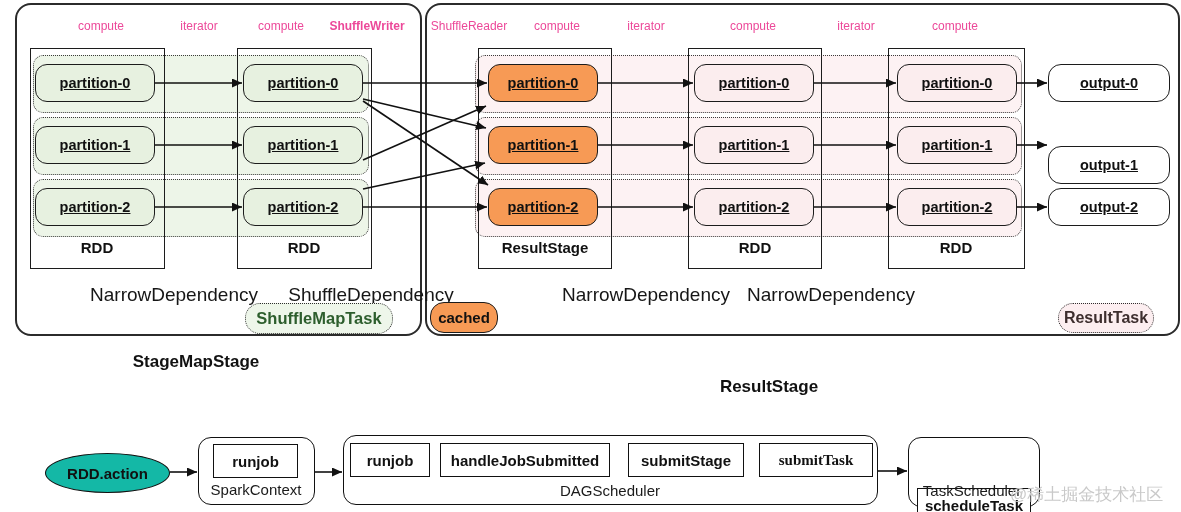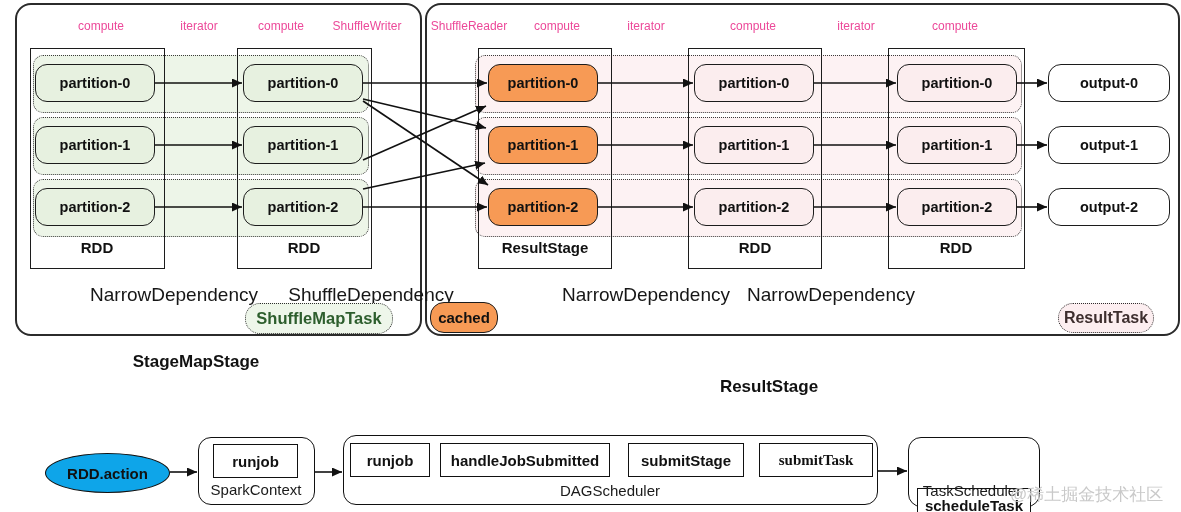--- a/index.html
+++ b/index.html
@@ -9,33 +9,33 @@
   }
   .stagebox{position:absolute;top:3px;height:329px;border:2px solid #2b2b2b;border-radius:16px;background:transparent;}
   .band{position:absolute;height:58px;border:1.6px dotted #3a3a3a;border-radius:10px;box-sizing:border-box;}
   .band.green{background:#edf5e8;left:33px;width:336px;}
   .band.pink{background:#fdf2f3;left:475px;width:547px;}
   .rddrect{position:absolute;top:48px;height:221px;border:1.7px solid #1c1c1c;background:transparent;box-sizing:border-box;}
   .rddlabel{position:absolute;top:239px;font-weight:700;font-size:15px;transform:translateX(-50%);white-space:nowrap;}
   .mlabel{position:absolute;top:19px;font-size:12px;color:#ec4899;transform:translateX(-50%);white-space:nowrap;}
   .deplabel{position:absolute;top:284px;font-size:19px;color:#161616;transform:translateX(-50%);white-space:nowrap;}
   .part{position:absolute;width:120px;height:38px;border:1.7px solid #1c1c1c;border-radius:12px;
-        display:flex;align-items:center;justify-content:center;font-weight:700;font-size:14.5px;box-sizing:border-box;background:#fff;}
+        display:flex;align-items:center;justify-content:center;font-weight:700;font-size:14.5px;box-sizing:border-box;background:#fff;text-decoration:underline;}
   .part.green{background:#e7f1e0;}
   .part.orange{background:#f79a55;width:110px;}
   .part.pink{background:#fbedee;}
   .part.out{background:#ffffff;width:122px;border-radius:13px;}
   .row0{top:64px;} .row1{top:126px;} .row2{top:188px;}
   .pill{position:absolute;display:flex;align-items:center;justify-content:center;border-radius:15px;box-sizing:border-box;white-space:nowrap;}
   .pill.dotted{border:1.8px dotted #2d2d2d;}
   .pill.solid{border:1.7px solid #1c1c1c;}
   .stagetitle{position:absolute;font-weight:700;font-size:17px;transform:translateX(-50%);white-space:nowrap;}
   
   .fl-ellipse{position:absolute;left:45px;top:453px;width:125px;height:40px;border:1.8px solid #111;border-radius:50%;
-        display:flex;align-items:center;justify-content:center;font-weight:700;font-size:15px;background:#0ea5e9;box-sizing:border-box;}
+        display:flex;align-items:center;justify-content:center;font-weight:700;font-size:15px;background:#14b8a6;box-sizing:border-box;}
   .fl-container{position:absolute;border:1.8px solid #111;border-radius:13px;background:#fff;box-sizing:border-box;}
   .fl-method{position:absolute;border:1.7px solid #111;background:#fff;display:flex;align-items:center;justify-content:center;
         font-weight:700;font-size:15px;box-sizing:border-box;}
   .fl-label{position:absolute;font-size:15px;color:#1a1a1a;transform:translateX(-50%);white-space:nowrap;}
   .watermark{position:absolute;left:1010px;top:483px;font-size:17px;color:#c9c9c9;white-space:nowrap;}
   svg.arrows{position:absolute;left:0;top:0;pointer-events:none;}
   svg.arrows line{stroke:#111;stroke-width:1.6;}
 </style>
 </head>
 <body>
@@ -55,21 +55,21 @@
 
   <div class="rddrect" style="left:30px;width:135px;"></div>
   <div class="rddrect" style="left:237px;width:135px;"></div>
   <div class="rddrect" style="left:478px;width:134px;"></div>
   <div class="rddrect" style="left:688px;width:134px;"></div>
   <div class="rddrect" style="left:888px;width:137px;"></div>
 
   <div class="mlabel" style="left:101px;">compute</div>
   <div class="mlabel" style="left:199px;">iterator</div>
   <div class="mlabel" style="left:281px;">compute</div>
-  <div class="mlabel" style="left:367px;">ShuffleWriter</div>
+  <div class="mlabel" style="left:367px;font-weight:bold;">ShuffleWriter</div>
   <div class="mlabel" style="left:469px;">ShuffleReader</div>
   <div class="mlabel" style="left:557px;">compute</div>
   <div class="mlabel" style="left:646px;">iterator</div>
   <div class="mlabel" style="left:753px;">compute</div>
   <div class="mlabel" style="left:856px;">iterator</div>
   <div class="mlabel" style="left:955px;">compute</div>
 
   <div class="part green row0" style="left:35px;">partition-0</div>
   <div class="part green row1" style="left:35px;">partition-1</div>
   <div class="part green row2" style="left:35px;">partition-2</div>
@@ -84,21 +84,21 @@
 
   <div class="part pink row0" style="left:694px;">partition-0</div>
   <div class="part pink row1" style="left:694px;">partition-1</div>
   <div class="part pink row2" style="left:694px;">partition-2</div>
 
   <div class="part pink row0" style="left:897px;">partition-0</div>
   <div class="part pink row1" style="left:897px;">partition-1</div>
   <div class="part pink row2" style="left:897px;">partition-2</div>
 
   <div class="part out row0" style="left:1048px;">output-0</div>
-  <div class="part out row1" style="left:1048px;">output-1</div>
+  <div class="part out row1" style="left:1048px;margin-top:20px;">output-1</div>
   <div class="part out row2" style="left:1048px;">output-2</div>
 
   <div class="rddlabel" style="left:97px;">RDD</div>
   <div class="rddlabel" style="left:304px;">RDD</div>
   <div class="rddlabel" style="left:545px;">ResultStage</div>
   <div class="rddlabel" style="left:755px;">RDD</div>
   <div class="rddlabel" style="left:956px;">RDD</div>
 
   <div class="deplabel" style="left:174px;">NarrowDependency</div>
   <div class="deplabel" style="left:371px;">ShuffleDependency</div>

